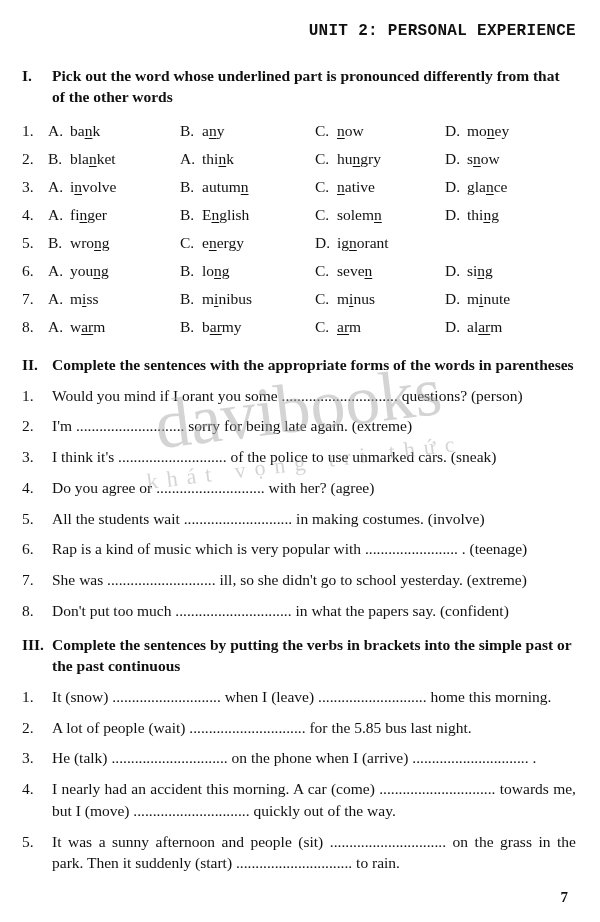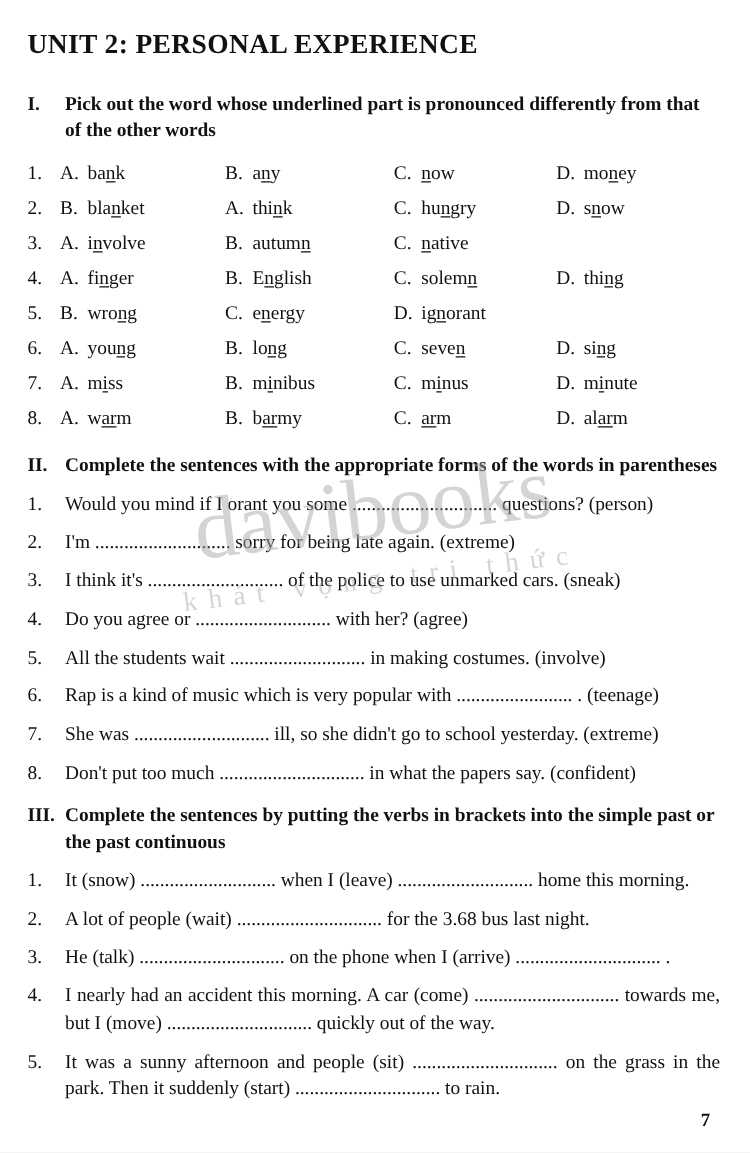--- a/index.html
+++ b/index.html
@@ -8,24 +8,24 @@
     width:600px; height:922px;
     margin:0 auto;
     background:#ffffff;
     color:#111;
     font-family:"Liberation Serif", serif;
     box-sizing:border-box;
     padding:16px 24px 10px 22px;
     overflow:hidden;
   }
   .title {
-    text-align:left;
-    font-family:Liberation Serif, serif;
+    text-align:right;
+    font-family:Liberation Mono, monospace;
     font-weight:bold;
-    font-size:22px;
+    font-size:16px;
     letter-spacing:.3px;
     margin:6px 0 26px 0;
   }
   .sec-head {
     display:flex;
     font-weight:bold;
     font-size:15.5px;
     line-height:1.35;
     margin:14px 0 9px 0;
   }
@@ -93,20 +93,21 @@
         <span class="opt"><span class="letter">B.</span><span class="word">bla<u>n</u>ket</span></span>
         <span class="opt"><span class="letter">A.</span><span class="word">thi<u>n</u>k</span></span>
         <span class="opt"><span class="letter">C.</span><span class="word">hu<u>n</u>gry</span></span>
         <span class="opt"><span class="letter">D.</span><span class="word">s<u>n</u>ow</span></span>
       </div>
       <div class="p-row">
         <span class="col-num">3.</span>
         <span class="opt"><span class="letter">A.</span><span class="word">i<u>n</u>volve</span></span>
         <span class="opt"><span class="letter">B.</span><span class="word">autum<u>n</u></span></span>
         <span class="opt"><span class="letter">C.</span><span class="word"><u>n</u>ative</span></span>
+        <span class="opt"><span class="letter">D.</span><span class="word">gla<u>n</u>ce</span></span>
       </div>
       <div class="p-row">
         <span class="col-num">4.</span>
         <span class="opt"><span class="letter">A.</span><span class="word">fi<u>n</u>ger</span></span>
         <span class="opt"><span class="letter">B.</span><span class="word">E<u>n</u>glish</span></span>
         <span class="opt"><span class="letter">C.</span><span class="word">solem<u>n</u></span></span>
         <span class="opt"><span class="letter">D.</span><span class="word">thi<u>ng</u></span></span>
       </div>
       <div class="p-row">
         <span class="col-num">5.</span>
@@ -180,21 +181,21 @@
     <span class="sec-num">III.</span>
     <span class="sec-text">Complete the sentences by putting the verbs in brackets into the simple past or the past continuous</span>
   </div>
   <div class="items">
       <div class="item">
         <span class="inum">1.</span>
         <span class="itext just">It (snow) ............................ when I (leave) ............................ home this morning.</span>
       </div>
       <div class="item">
         <span class="inum">2.</span>
-        <span class="itext just">A lot of people (wait) .............................. for the 3.68 bus last night.</span>
+        <span class="itext just">A lot of people (wait) .............................. for the 5.85 bus last night.</span>
       </div>
       <div class="item">
         <span class="inum">3.</span>
         <span class="itext just">He (talk) .............................. on the phone when I (arrive) .............................. .</span>
       </div>
       <div class="item">
         <span class="inum">4.</span>
         <span class="itext just">I nearly had an accident this morning. A car (come) .............................. towards me, but I (move) .............................. quickly out of the way.</span>
       </div>
       <div class="item">

